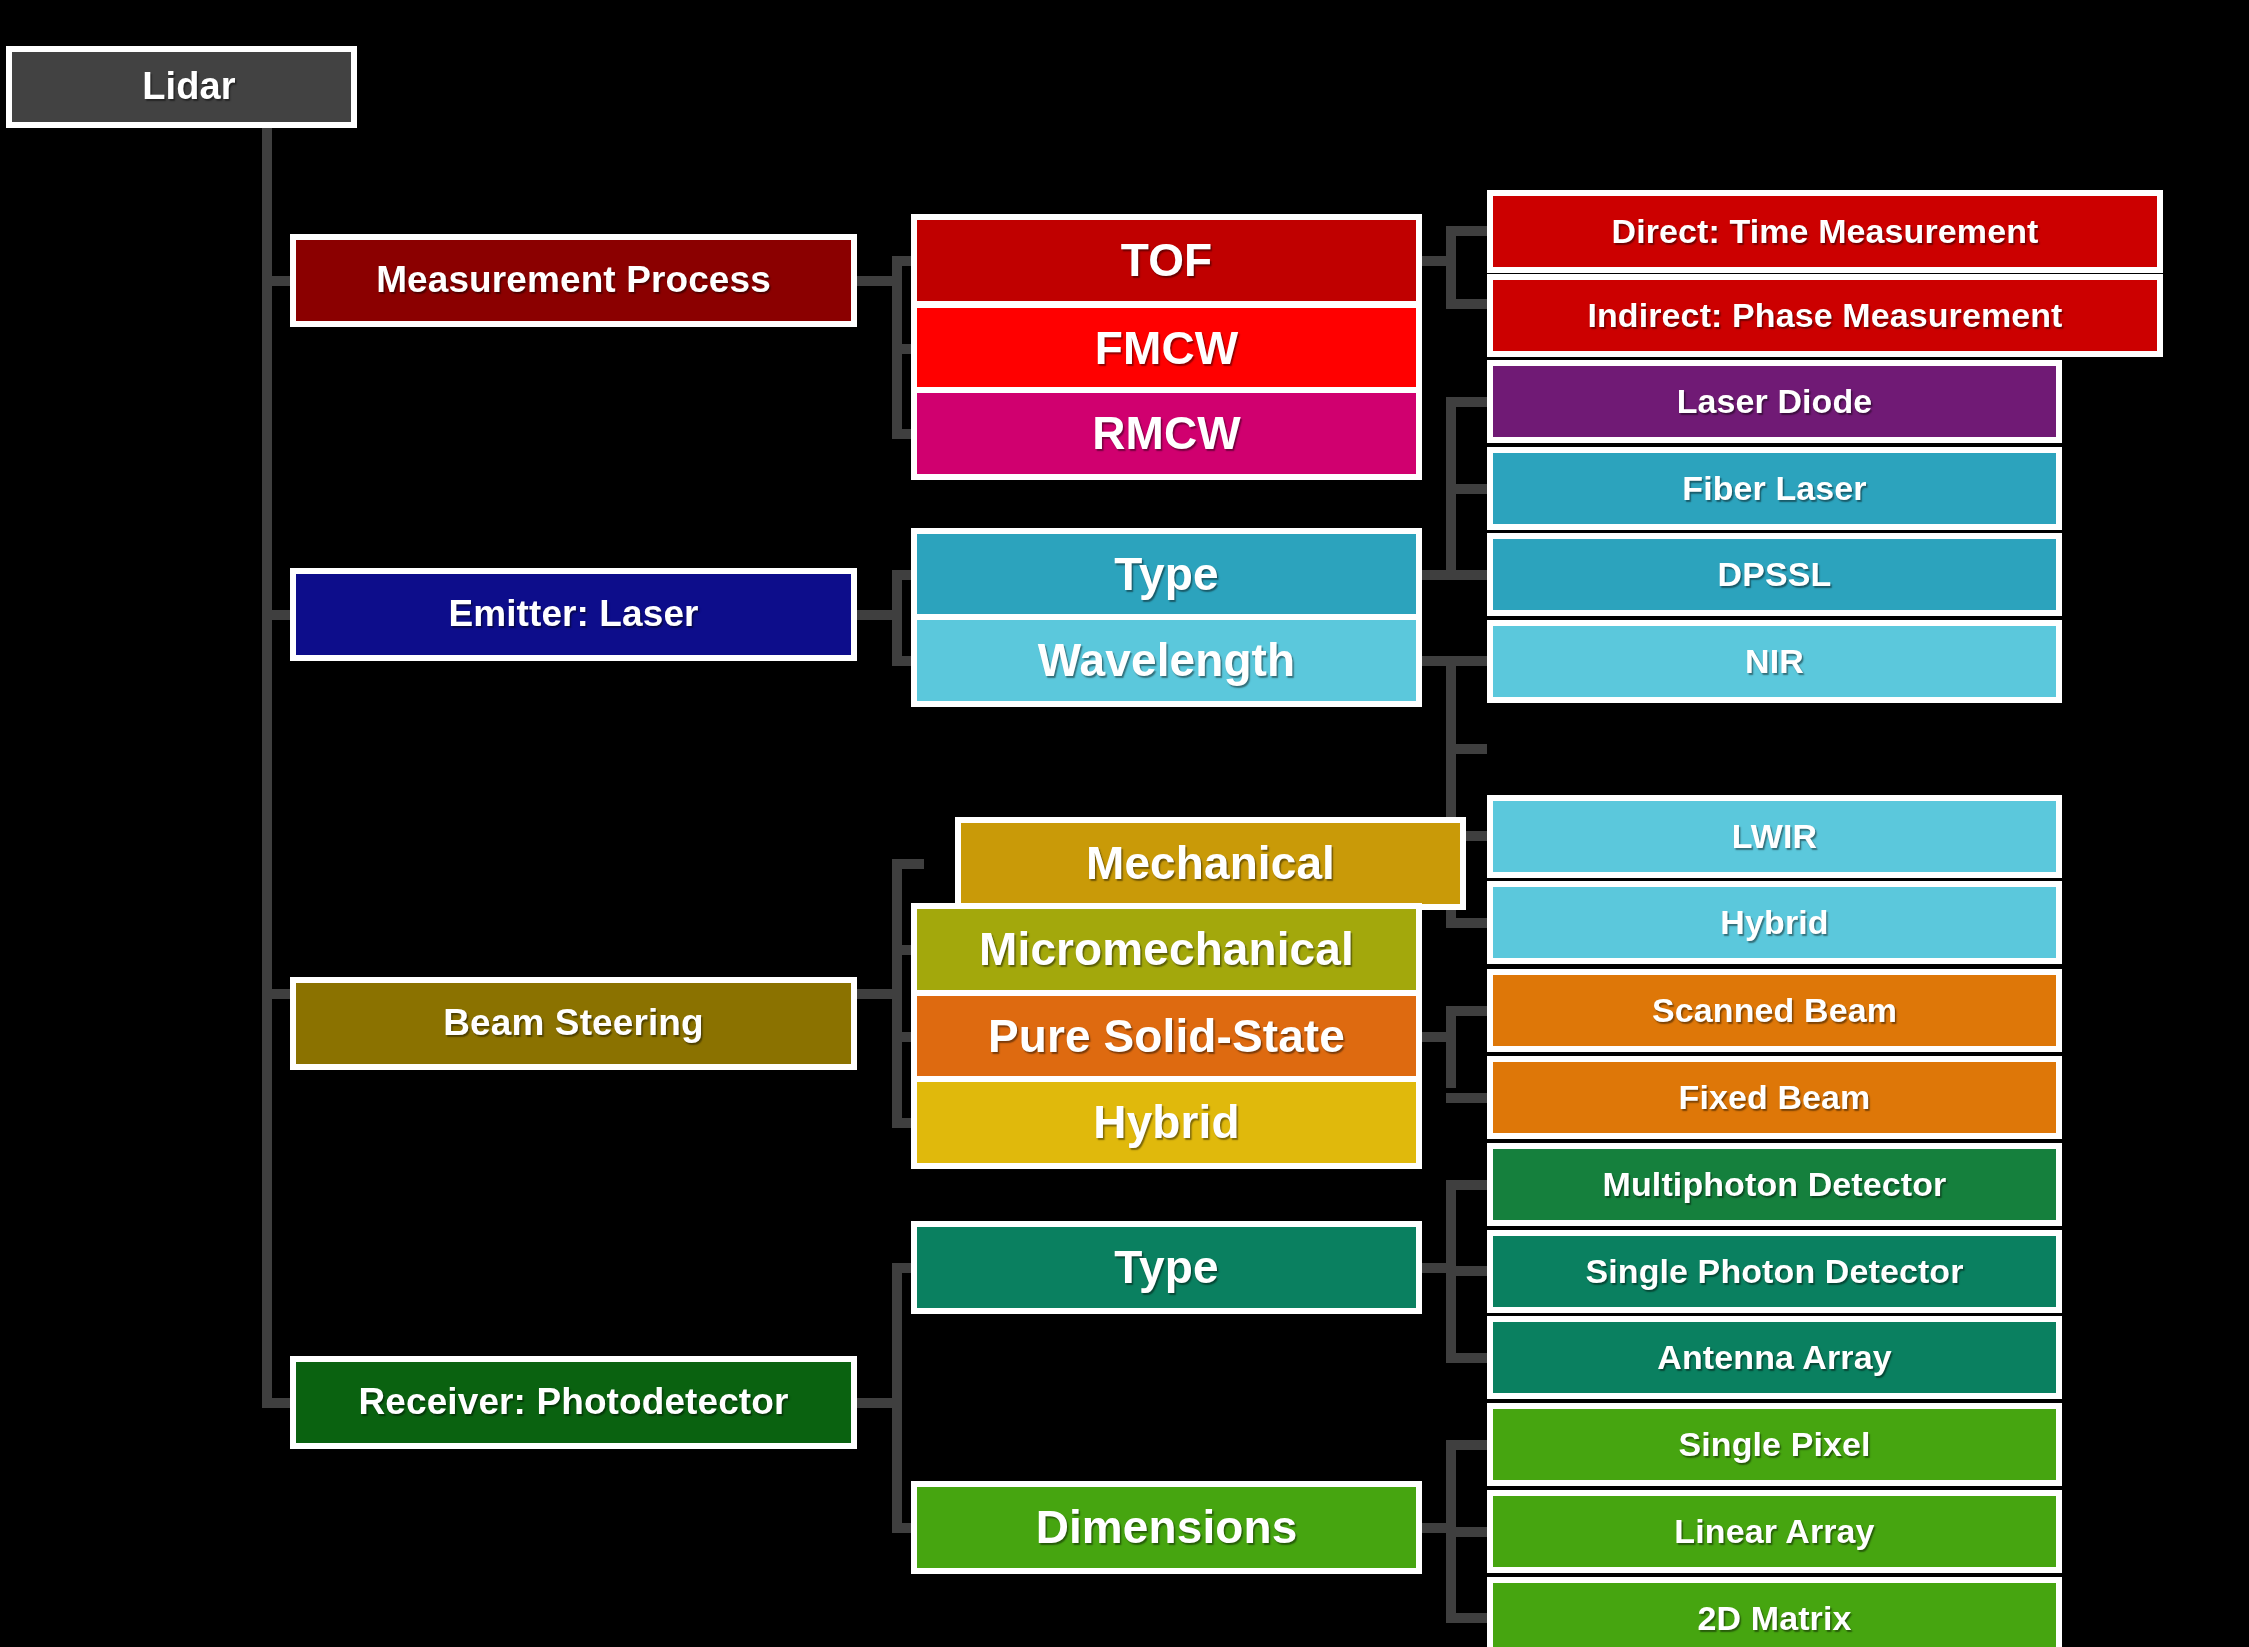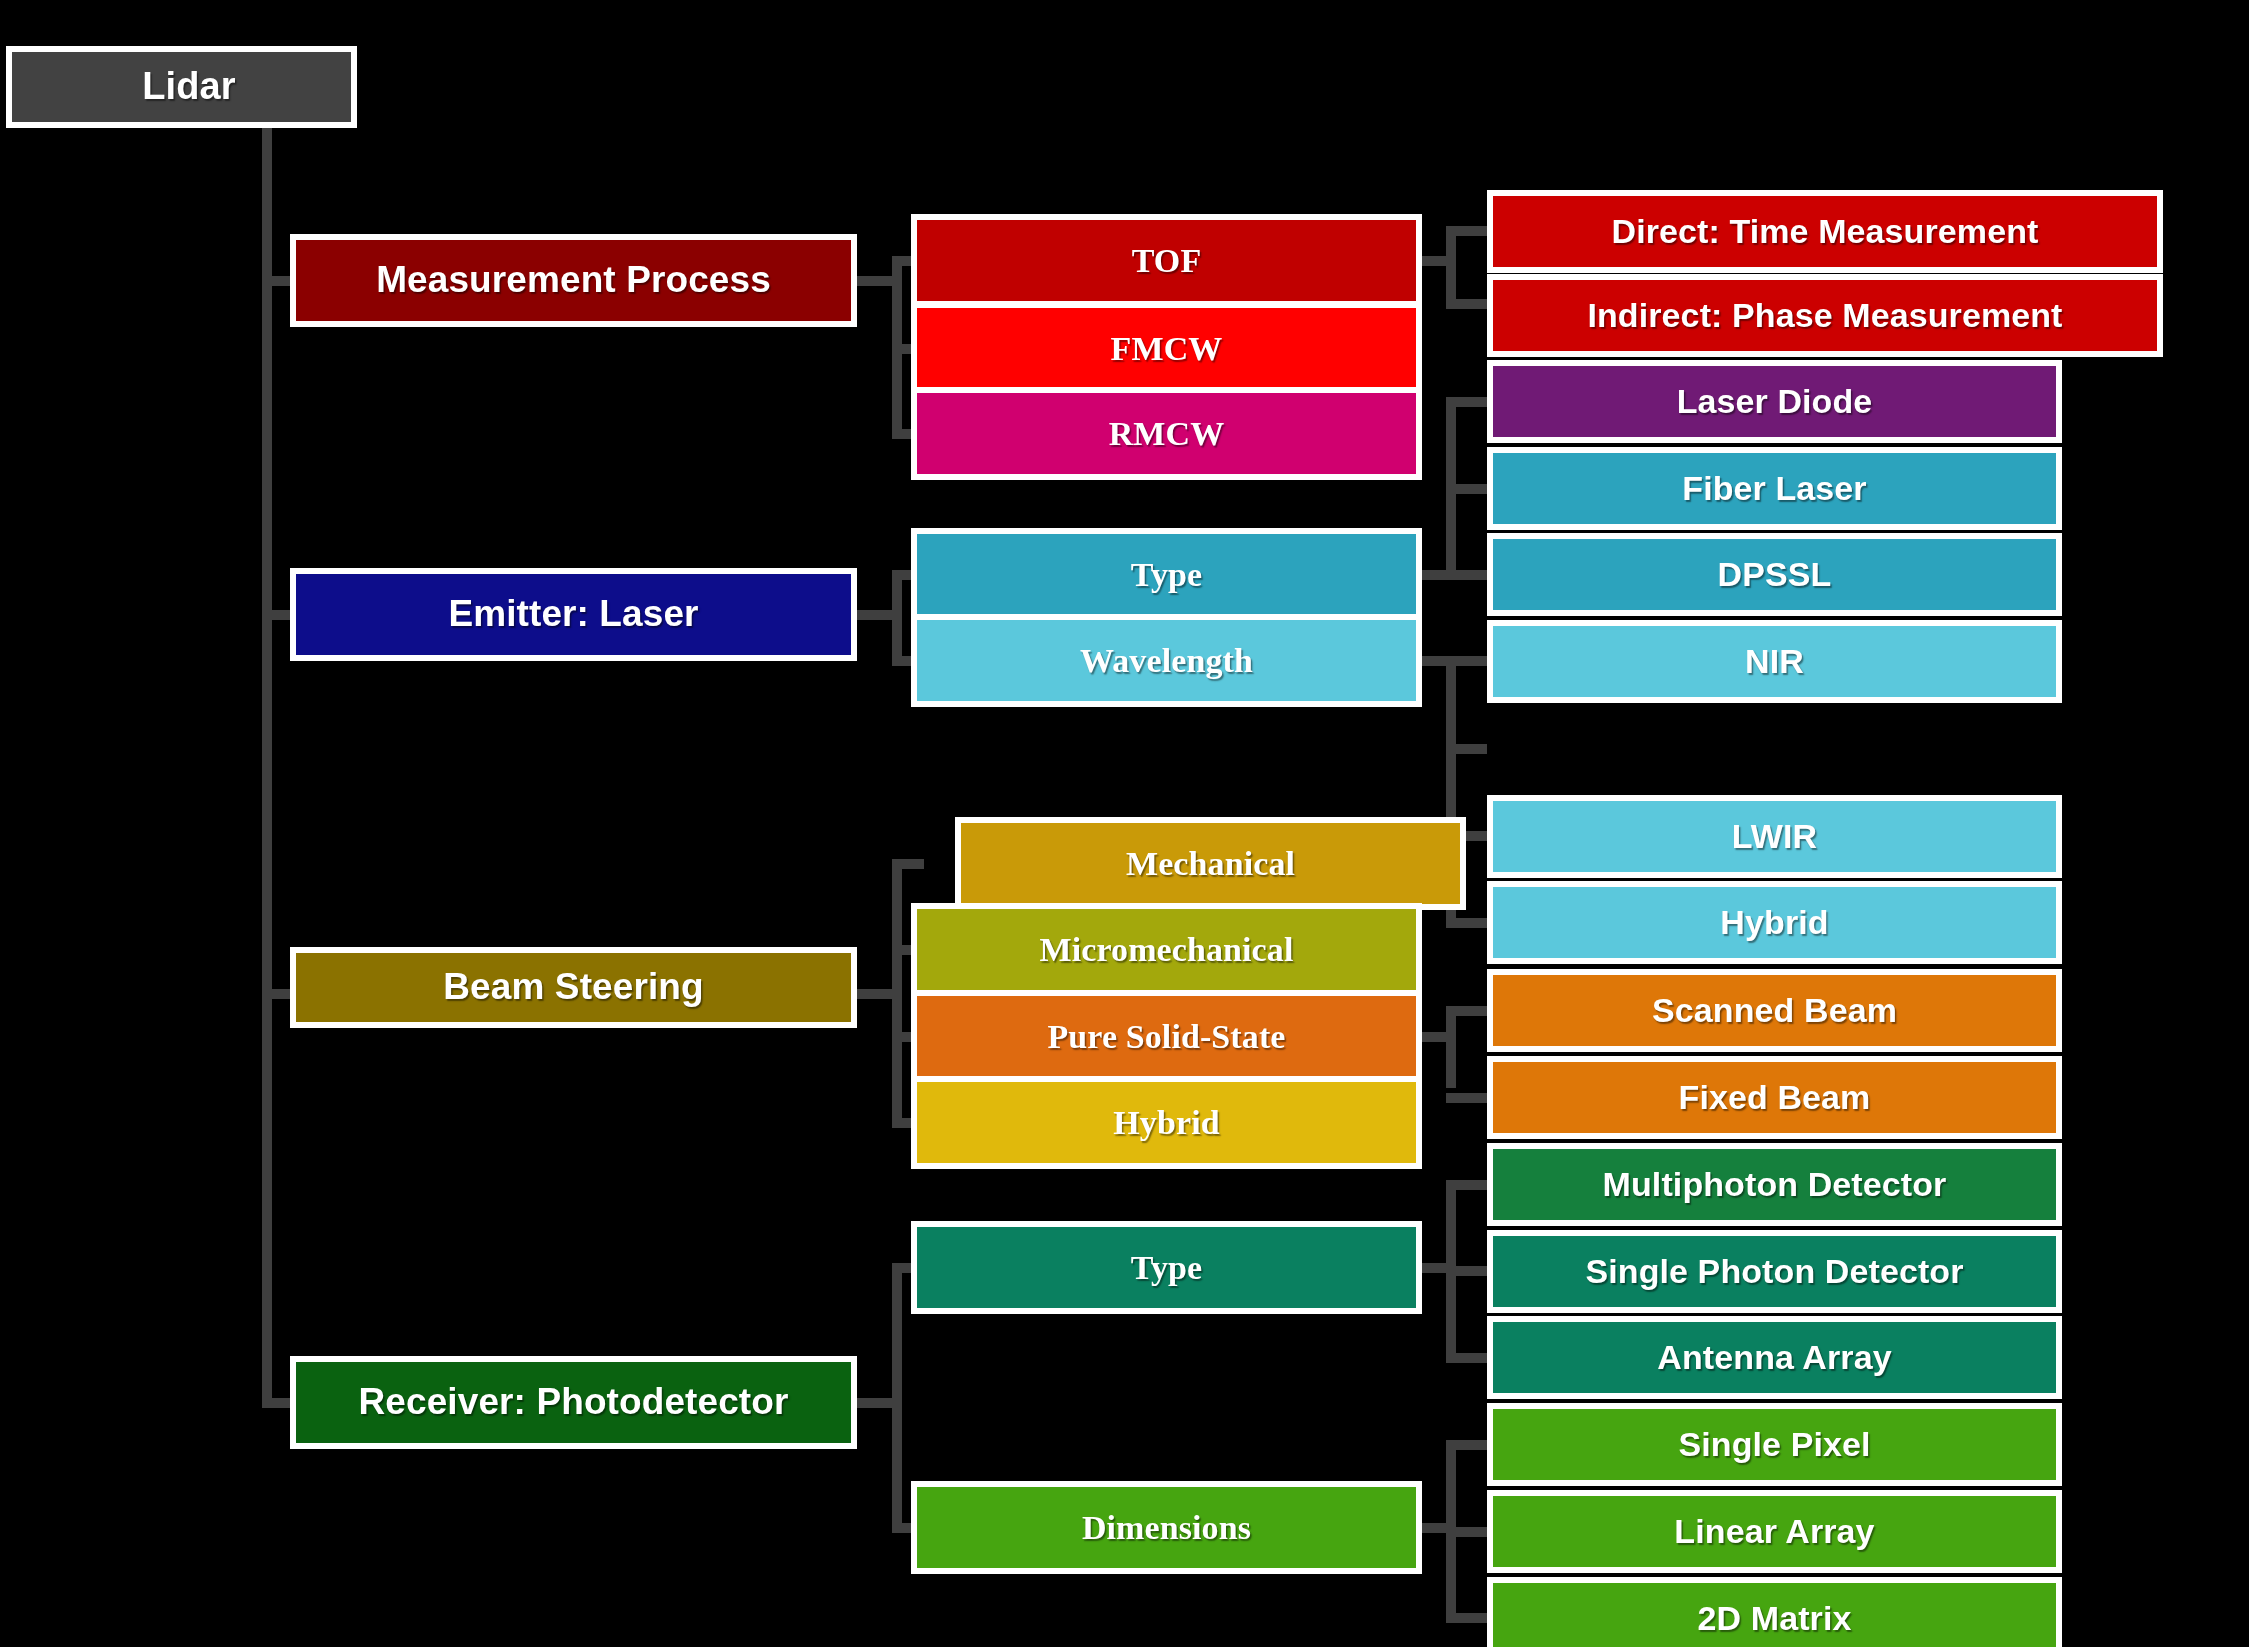--- a/index.html
+++ b/index.html
@@ -18,21 +18,21 @@
     font-weight:bold;
     text-align:center;
     letter-spacing:0.1px;
     text-shadow:1.5px 1.5px 1.5px rgba(0,0,0,.45);
     line-height:1.05;
     overflow:hidden;
     z-index:5;
   }
   .node.root{ font-size:38px;padding-left:15px; }
   .node.lvl1{ font-size:37px; }
-  .node.lvl2{ font-size:34px;font-family:Liberation Serif, serif; }
+  .node.lvl2{ font-size:46px; }
   .node.lvl3{ font-size:34px; }
 
   .conn{position:absolute;background:#3f3f3f;z-index:2;}
 </style>
 </head>
 <body>
 
 <div id="stage">
 
   <div class="conn" style="left:262px;top:122px;width:10.3px;height:34px;"></div>
@@ -100,21 +100,21 @@
   <div class="conn" style="left:1446px;top:1440px;width:41px;height:9.6px;"></div>
   <div class="conn" style="left:1446px;top:1527px;width:41px;height:9.6px;"></div>
   <div class="conn" style="left:1446px;top:1613px;width:41px;height:9.6px;"></div>
 
   <div class="node root" style="left:5.9px;top:46px;width:351px;height:82px;background:#424242;">Lidar</div>
 
   <div class="node lvl1" style="left:290px;top:234px;width:567px;height:93px;background:#8b0000;">Measurement Process</div>
 
   <div class="node lvl1" style="left:290px;top:568px;width:567px;height:93px;background:#0d0d8b;">Emitter: Laser</div>
 
-  <div class="node lvl1" style="left:290px;top:947px;width:567px;height:81px;background:#8b7200;">Beam Steering</div>
+  <div class="node lvl1" style="left:290px;top:977px;width:567px;height:93px;background:#8b7200;">Beam Steering</div>
 
   <div class="node lvl1" style="left:290px;top:1356px;width:567px;height:93px;background:#0a6210;">Receiver: Photodetector</div>
 
   <div class="node lvl2" style="left:911px;top:214px;width:511px;height:93px;background:#c00000;">TOF</div>
 
   <div class="node lvl2" style="left:911px;top:302px;width:511px;height:93px;background:#ff0000;">FMCW</div>
 
   <div class="node lvl2" style="left:911px;top:387px;width:511px;height:93px;background:#d0006f;">RMCW</div>
 
   <div class="node lvl2" style="left:911px;top:528px;width:511px;height:93px;background:#2ca3bd;">Type</div>

